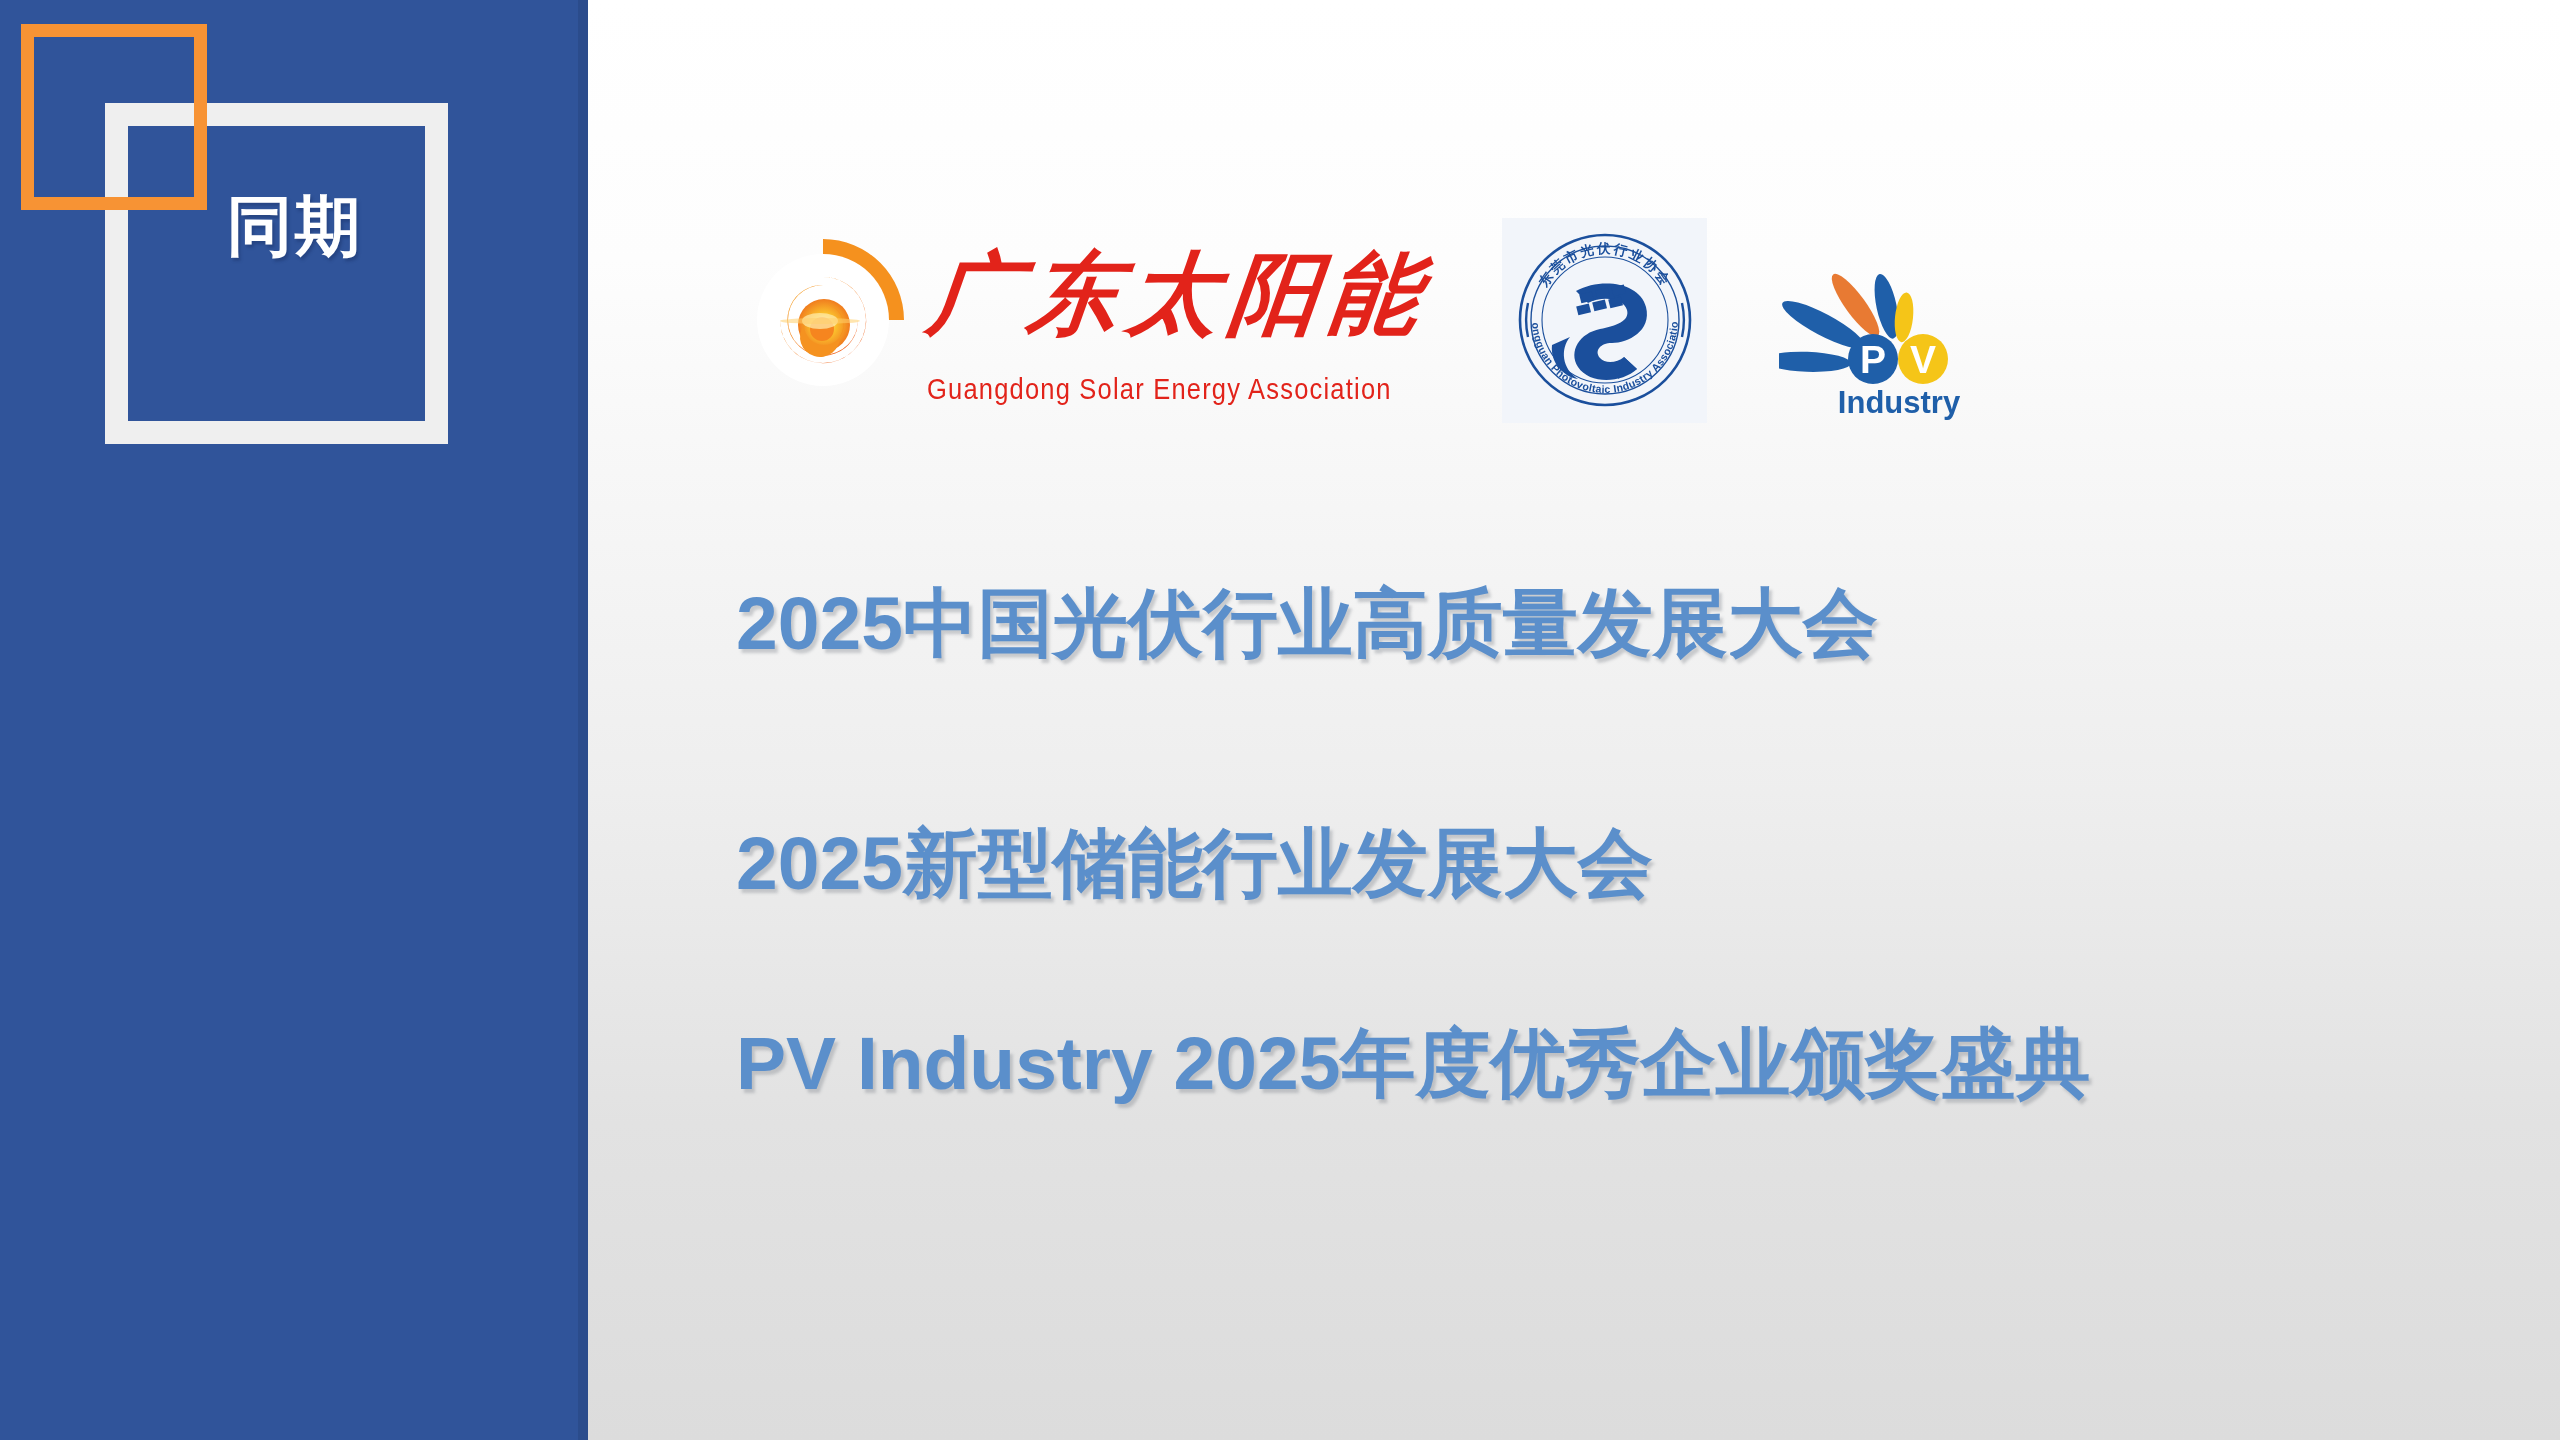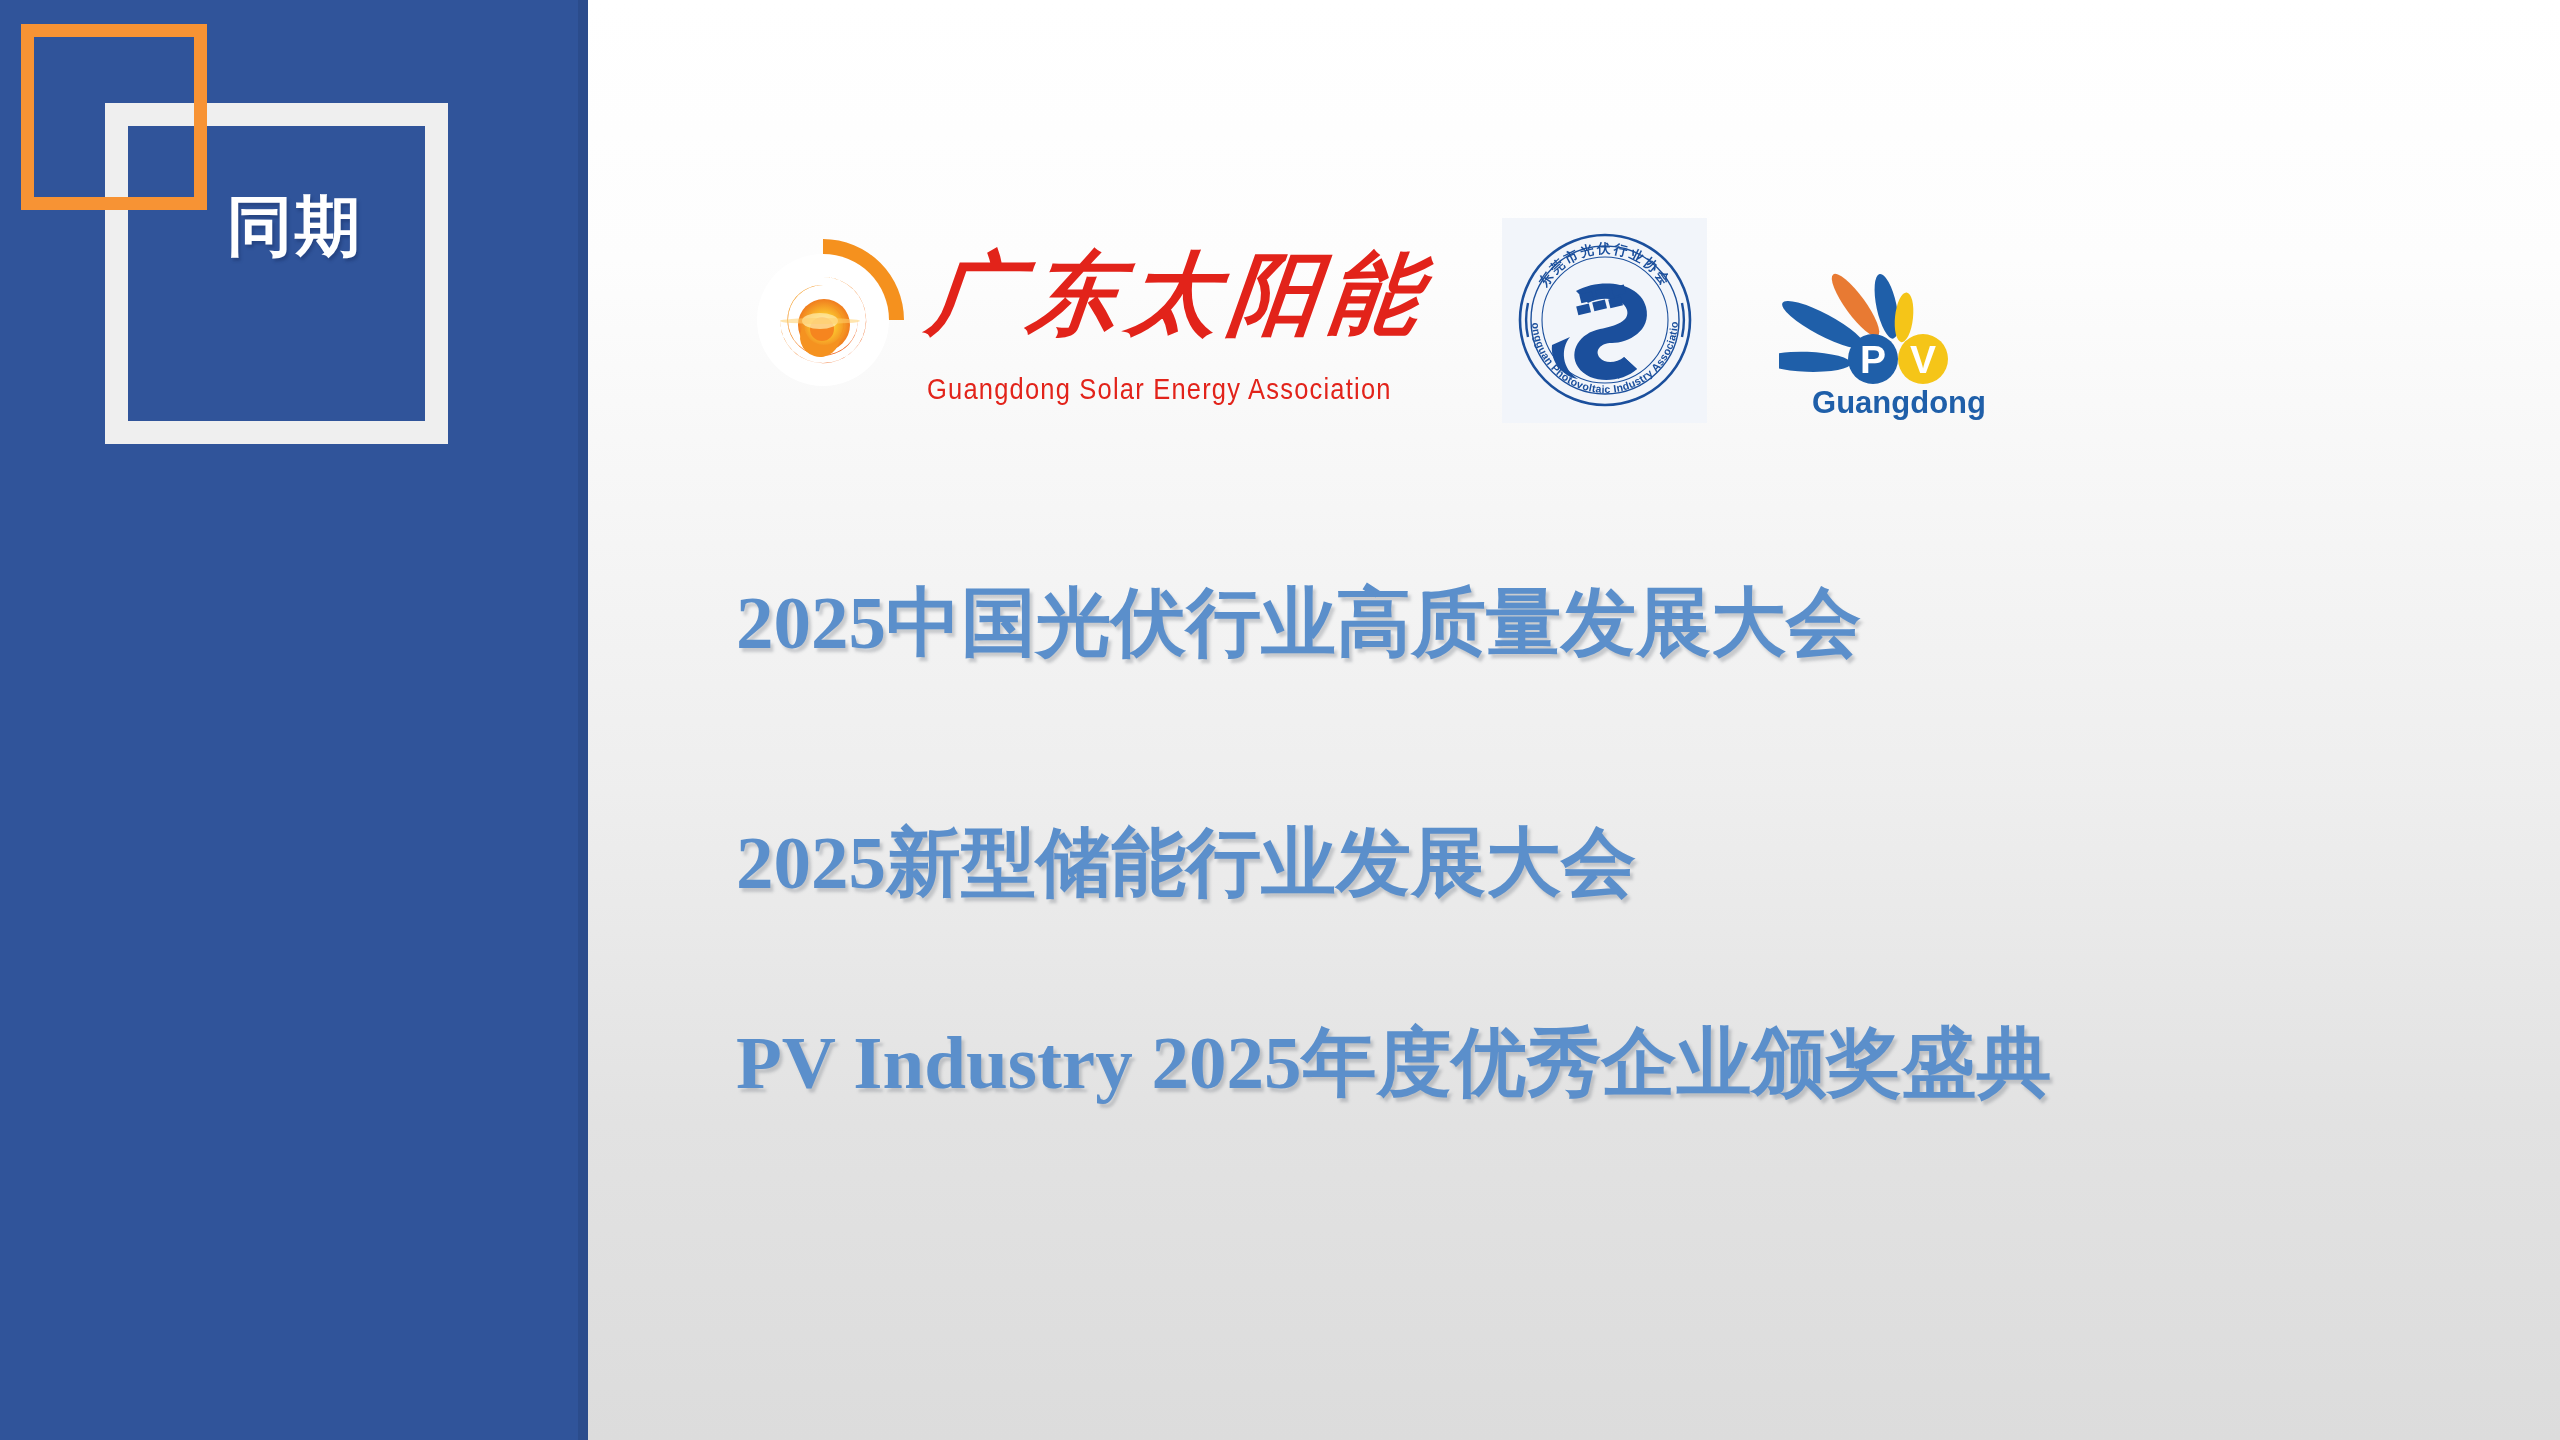--- a/index.html
+++ b/index.html
@@ -248,21 +248,21 @@
   }
 
   
   #titles {
     position: absolute;
     left: 148px;
     top: 575px;
     width: 1800px;
   }
   .title-line {
-    font-family: Liberation Serif, serif;
+    font-family: Liberation Sans, sans-serif;
     font-weight: 700;
     font-size: 75px;
     line-height: 96px;
     color: #5B8FCB;
     white-space: nowrap;
     text-shadow: 3px 4px 3px rgba(120,125,135,0.35);
     letter-spacing: 0px;
   }
   #title-1 { margin-bottom: 144px; }
   #title-2 { margin-bottom: 104px; }
@@ -412,21 +412,21 @@
         </div>
         <div id="pvgz-word">
           <span id="pvgz-pv">
             <svg viewBox="0 0 108 52" width="108" height="52" aria-hidden="true">
               <circle cx="28" cy="26" r="25" fill="#1F5FA9"></circle>
               <circle cx="78" cy="26" r="25" fill="#F5C518"></circle>
               <text x="28" y="40" text-anchor="middle" font-family="'Liberation Sans',sans-serif" font-size="39" font-weight="700" fill="#ffffff">P</text>
               <text x="78" y="40" text-anchor="middle" font-family="'Liberation Sans',sans-serif" font-size="39" font-weight="700" fill="#ffffff">V</text>
             </svg>
           </span>
-          <span id="pvgz-gz">Guangdong</span>
+          <span id="pvgz-gz">Industry</span>
         </div>
       </div>
 
     </div>
 
     <div id="titles">
       <div class="title-line" id="title-1">2025中国光伏行业高质量发展大会</div>
       <div class="title-line" id="title-2">2025新型储能行业发展大会</div>
       <div class="title-line" id="title-3">PV Industry 2025年度优秀企业颁奖盛典</div>
     </div>

